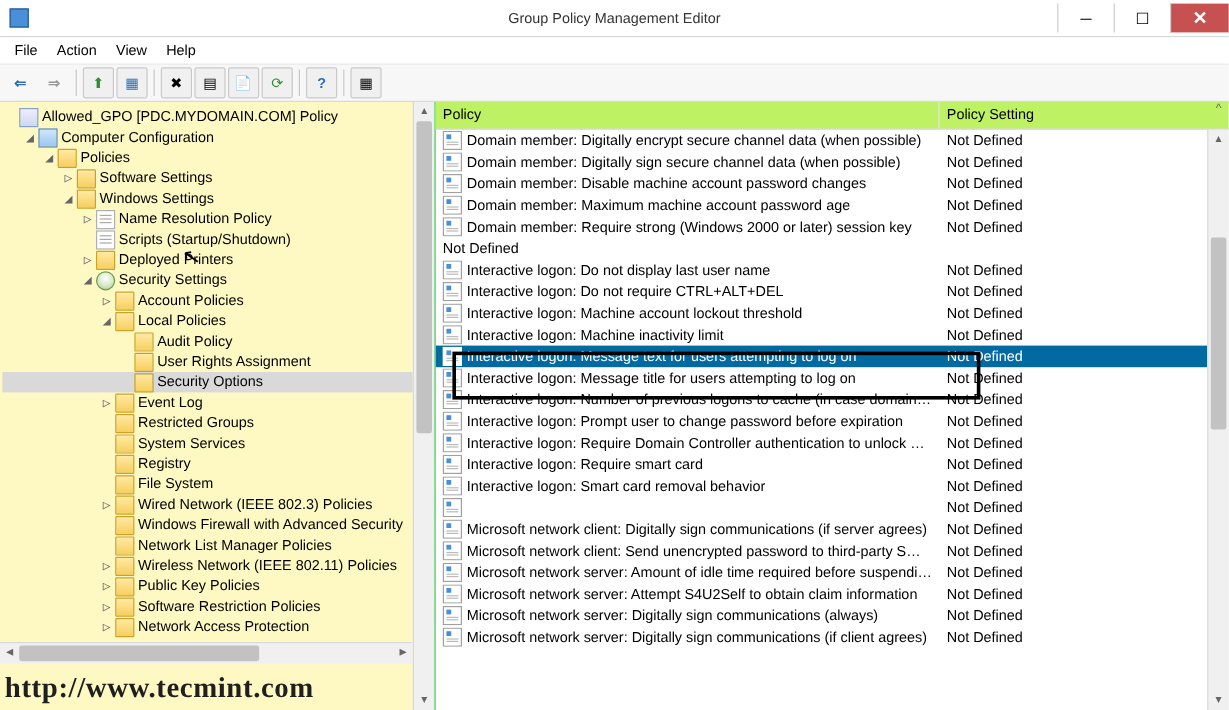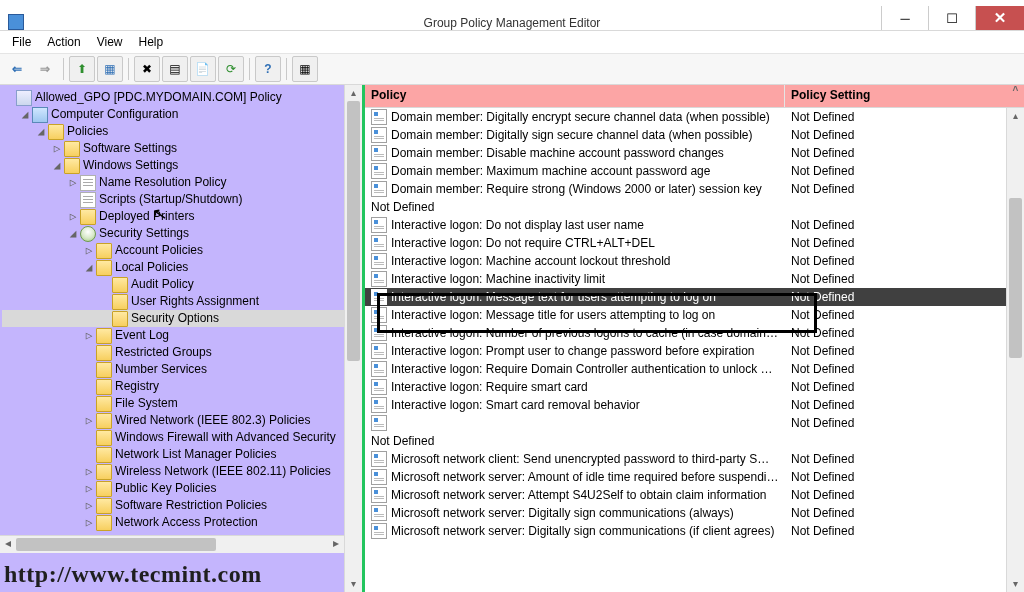--- a/index.html
+++ b/index.html
@@ -1,54 +1,54 @@
 <!DOCTYPE html>
 <html><head>
 <meta charset="utf-8">
 <style>
   html,body{margin:0;padding:0;font-family:"Segoe UI",Tahoma,sans-serif;font-size:12px;color:#000;background:#fff;height:100%;overflow:hidden}
   .window{width:1024px;height:592px;display:flex;flex-direction:column;background:#fff;position:relative}
-  .titlebar{height:30px;background:#fff;border-bottom:1px solid #d9d9d9;display:flex;align-items:flex-end;position:relative}
+  .titlebar{height:30px;background:#fff;border-bottom:1px solid #d9d9d9;display:flex;align-items:center;position:relative}
   .title-icon{width:16px;height:16px;margin-left:8px;background:#4a90d9;border:1px solid #2a5a9a;box-sizing:border-box}
   .title-text{position:absolute;left:0;right:0;text-align:center;font-size:12px;color:#333}
   .win-controls{margin-left:auto;display:flex;height:24px}
   .win-btn{width:46px;display:flex;align-items:center;justify-content:center;font-family:Arial;font-size:13px;background:#fff;border-left:1px solid #ccc}
   .win-btn.close{background:#c75050;color:#fff;width:48px;font-size:15px;font-weight:bold}
   .menubar{height:22px;display:flex;align-items:center;padding:0 4px;border-bottom:1px solid #e5e5e5;background:#fff}
   .menu-item{padding:2px 8px;cursor:default}
   .toolbar{height:30px;display:flex;align-items:center;padding:0 4px;border-bottom:1px solid #d9d9d9;background:#f7f7f7;gap:2px}
   .tbtn{width:24px;height:24px;border:1px solid #c9c9c9;background:#f0f0f0;display:flex;align-items:center;justify-content:center;font-size:12px;border-radius:2px}
   .tbtn.flat{border-color:transparent;background:transparent}
   .tb-sep{width:1px;height:22px;background:#c9c9c9;margin:0 3px}
   .content{flex:1;display:flex;min-height:0}
-  .tree-pane{width:362px;border-right:3px solid #22c55e;overflow:auto;position:relative;background:#c4b5fd}
+  .tree-pane{width:362px;border-right:1px solid #22c55e;overflow:auto;position:relative;background:#fef9c3}
   .tree{padding:4px 0 4px 2px;white-space:nowrap}
   .tree-row{display:flex;align-items:center;height:17px;line-height:17px;padding-right:6px}
   .tw{width:14px;text-align:center;color:#666;font-size:11px;cursor:default;font-family:Consolas,monospace}
   .ic{width:16px;height:16px;margin-right:3px;display:inline-block;flex:none}
   .ic-folder{background:linear-gradient(#ffe9a2,#f7cf5f);border:1px solid #c9a227;box-sizing:border-box;border-radius:1px}
   .ic-comp{background:linear-gradient(#cfe6ff,#9ec7f0);border:1px solid #5a89b8;box-sizing:border-box}
   .ic-doc{background:#fff;border:1px solid #b0b0b0;box-sizing:border-box;position:relative}
   .ic-doc::after{content:"";position:absolute;left:2px;right:2px;top:3px;height:1px;background:#aaa;box-shadow:0 3px 0 #aaa,0 6px 0 #aaa}
   .ic-sec{background:radial-gradient(circle at 50% 35%,#fff,#d7e8c8 55%,#9ec77a);border:1px solid #6e9a4e;border-radius:50%;box-sizing:border-box}
   .ic-pol{background:#fff;border:1px solid #a0a0a0;box-sizing:border-box;position:relative}
   .ic-pol::before{content:"";position:absolute;left:2px;top:2px;width:4px;height:4px;background:#4a90d9}
   .ic-pol::after{content:"";position:absolute;left:2px;right:2px;top:8px;height:1px;background:#bbb;box-shadow:0 2px 0 #bbb}
   .ic-gpo{background:linear-gradient(#eef,#ccd8ee);border:1px solid #889ecb;box-sizing:border-box}
   .tree-row.sel{background:#d9d9d9}
   .list-pane{flex:1;display:flex;flex-direction:column;min-width:0;position:relative}
-  .list-header{height:22px;display:flex;border-bottom:1px solid #d9d9d9;background:#fca5a5;font-weight:700;color:#000}
+  .list-header{height:22px;display:flex;border-bottom:1px solid #d9d9d9;background:#bef264;font-weight:400;color:#000}
   .col-policy{flex:none;width:420px;padding:3px 6px;border-right:1px solid #e5e5e5;box-sizing:border-box}
   .col-setting{flex:1;padding:3px 6px}
   .list-body{flex:1;overflow:auto}
   .list-row{display:flex;height:18px;align-items:center}
   .list-row .c1{flex:none;width:420px;padding:0 6px;display:flex;align-items:center;overflow:hidden;text-overflow:ellipsis;white-space:nowrap;box-sizing:border-box}
   .list-row .c2{flex:1;padding:0 6px;white-space:nowrap}
   .list-row .ic{margin-right:4px}
-  .list-row.sel{background:#404040;color:#fff}
+  .list-row.sel{background:#0369a1;color:#fff}
   .list-row.sel .ic-pol{border-color:#fff}
   .highlight-box{position:absolute;left:377px;width:440px;top:293px;height:40px;border:3px solid #000;pointer-events:none;box-sizing:border-box;z-index:5}
   .vscroll{width:17px;background:#f0f0f0;border-left:1px solid #d9d9d9;position:relative}
   .vscroll .thumb{position:absolute;left:2px;right:2px;background:#c2c2c2;border-radius:2px}
   .hscroll{height:17px;background:#f0f0f0;border-top:1px solid #d9d9d9;display:flex}
   .hscroll .thumb{height:13px;margin:2px 0;background:#c2c2c2;border-radius:2px}
   .tree-wrap{display:flex;height:100%}
   .tree-scrollarea{flex:1;overflow:hidden}
   .watermark{position:absolute;left:4px;bottom:4px;font-family:Georgia,'Times New Roman',serif;font-size:24px;font-weight:bold;color:#1f1f1f;z-index:10;letter-spacing:.5px}
   .cursor{position:absolute;left:152px;top:118px;font-size:18px;color:#000;z-index:8;transform:rotate(-10deg)}
@@ -174,21 +174,21 @@
                 <span>Event Log</span>
               </div>
               <div class="tree-row" style="padding-left: 80px;">
                 <span class="tw"></span>
                 <span class="ic ic-folder"></span>
                 <span>Restricted Groups</span>
               </div>
               <div class="tree-row" style="padding-left: 80px;">
                 <span class="tw"></span>
                 <span class="ic ic-folder"></span>
-                <span>Number Services</span>
+                <span>System Services</span>
               </div>
               <div class="tree-row" style="padding-left: 80px;">
                 <span class="tw"></span>
                 <span class="ic ic-folder"></span>
                 <span>Registry</span>
               </div>
               <div class="tree-row" style="padding-left: 80px;">
                 <span class="tw"></span>
                 <span class="ic ic-folder"></span>
                 <span>File System</span>
@@ -368,20 +368,24 @@
               </div>
               <div class="c2">Not Defined</div>
             </div>
             <div class="list-row">
               <div class="c1">
                 <span class="ic ic-pol"></span>
               </div>
               <div class="c2">Not Defined</div>
             </div>
             <div class="list-row">
+              <div class="c1">
+                <span class="ic ic-pol"></span>
+                <span style="overflow: hidden; text-overflow: ellipsis;">Microsoft network client: Digitally sign communications (if server agrees)</span>
+              </div>
               <div class="c2">Not Defined</div>
             </div>
             <div class="list-row">
               <div class="c1">
                 <span class="ic ic-pol"></span>
                 <span style="overflow: hidden; text-overflow: ellipsis;">Microsoft network client: Send unencrypted password to third-party SMB s...</span>
               </div>
               <div class="c2">Not Defined</div>
             </div>
             <div class="list-row">

